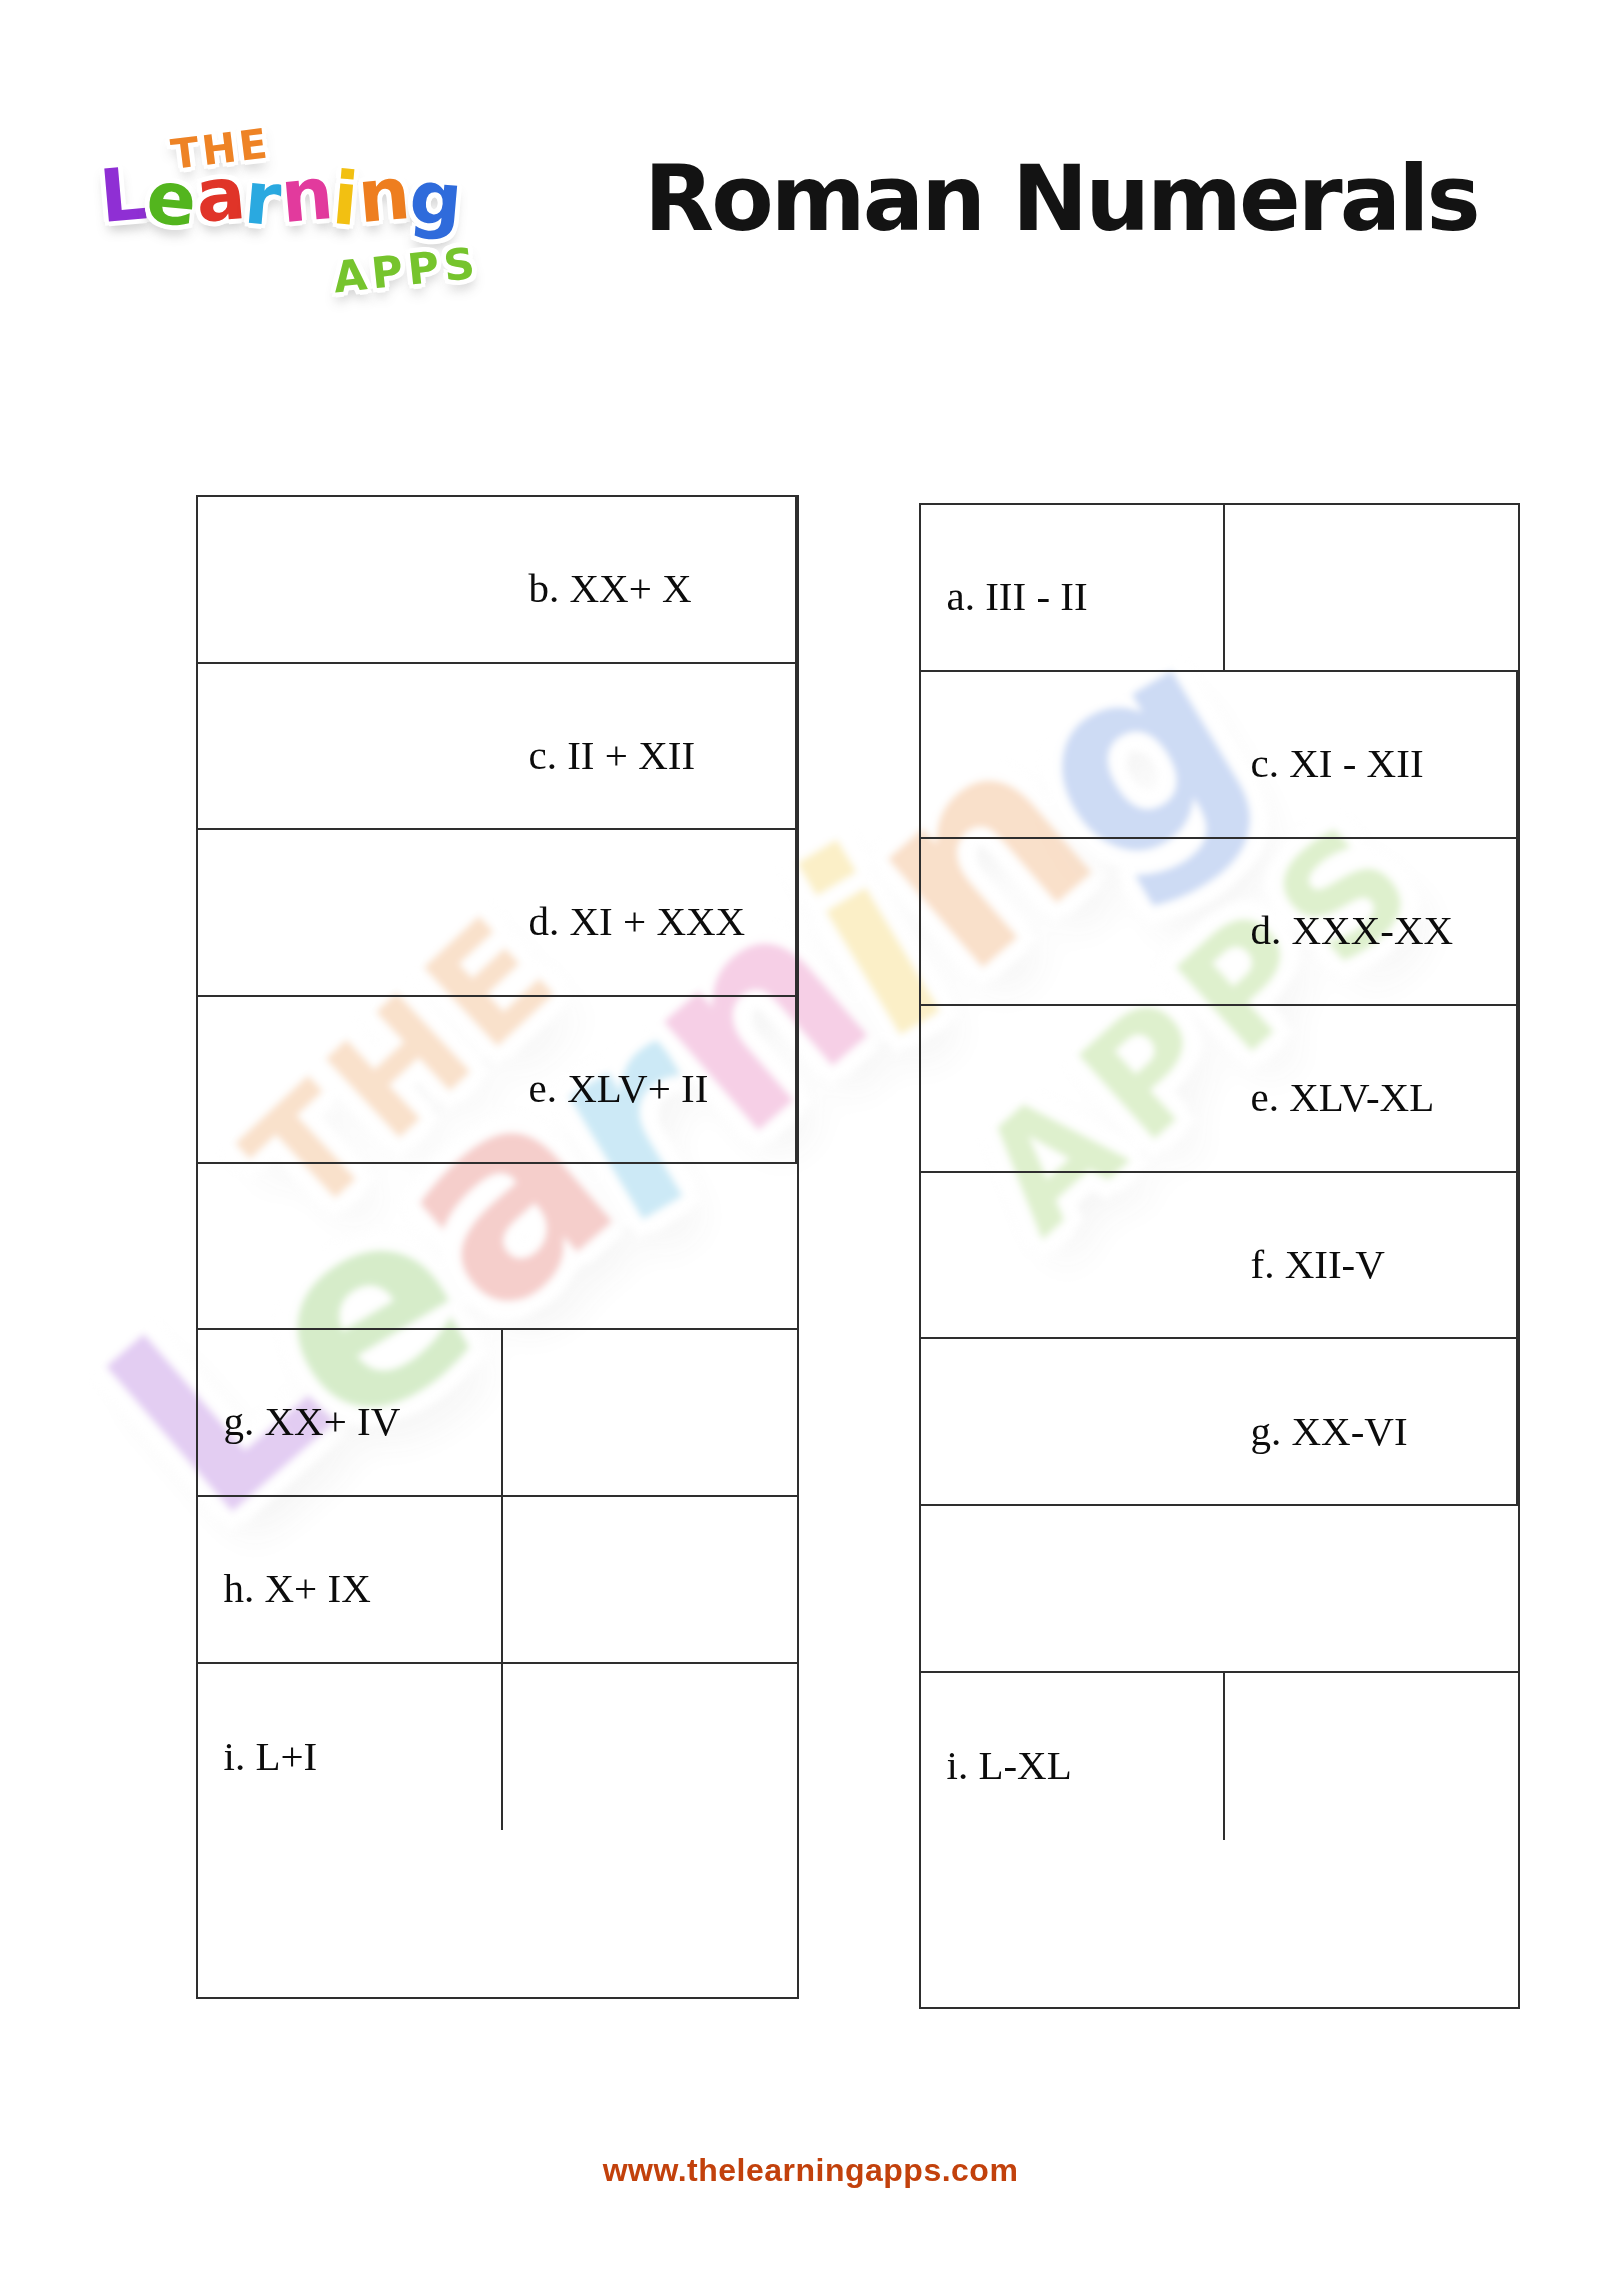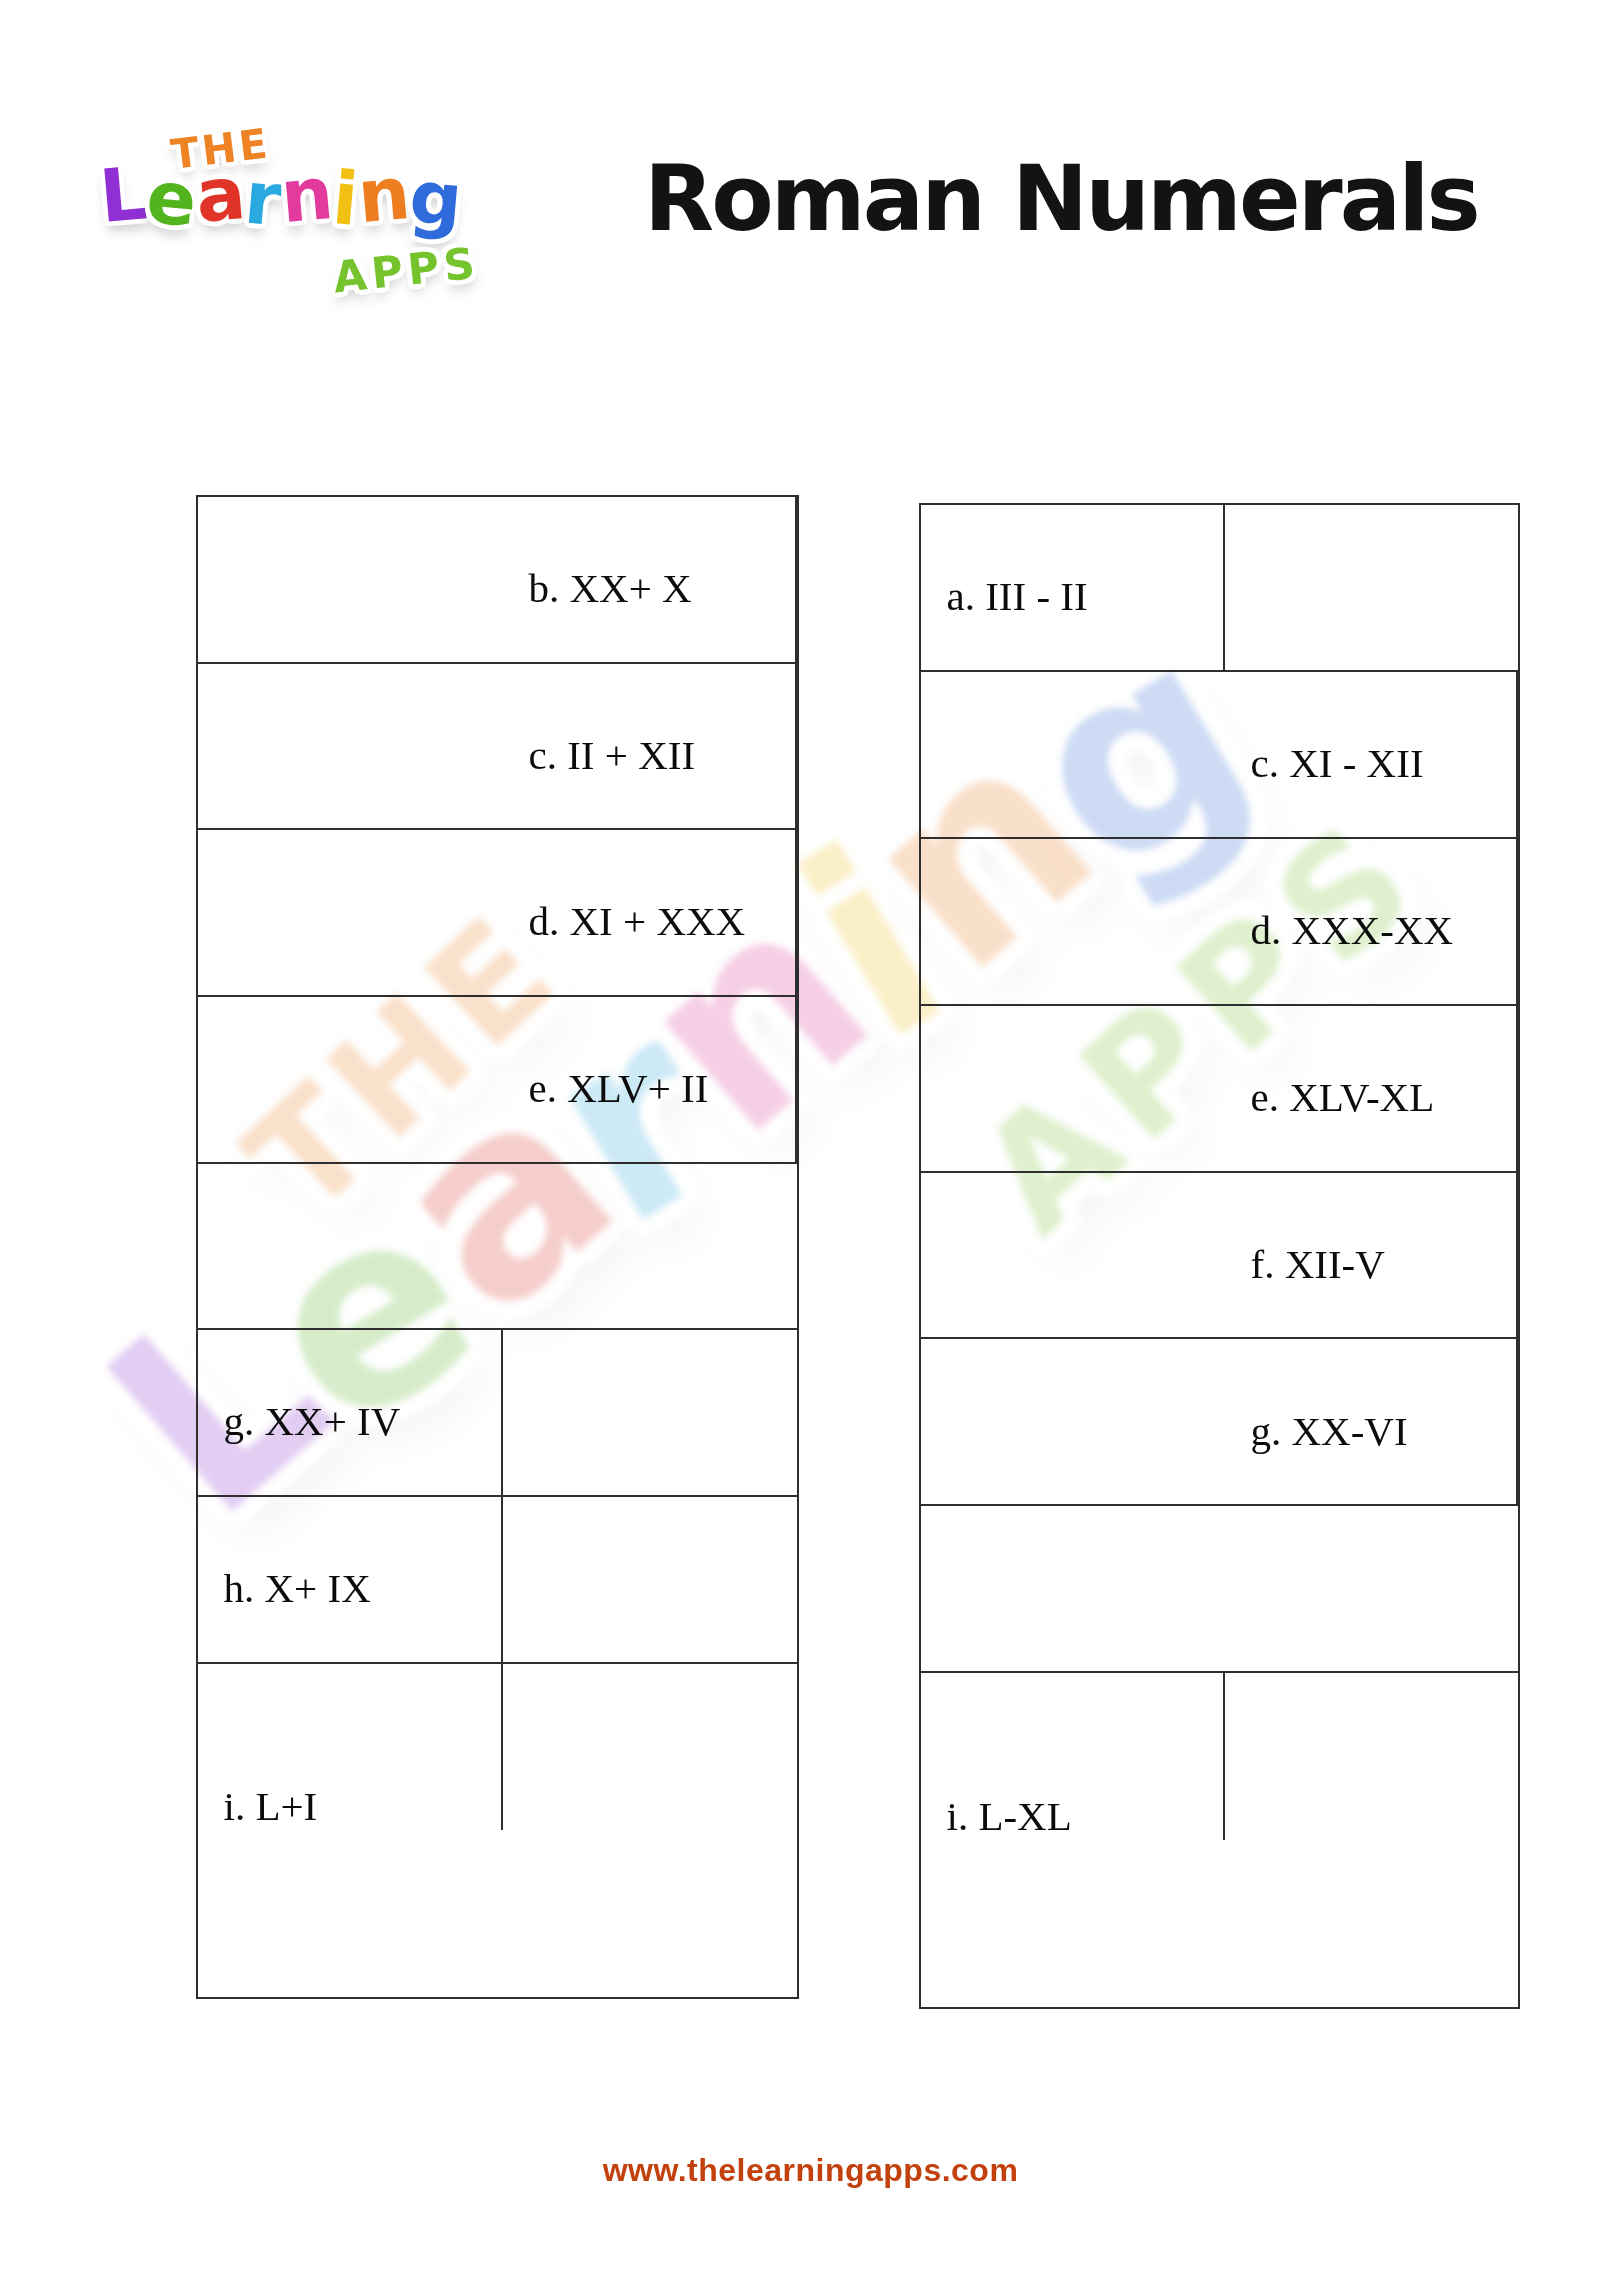--- a/index.html
+++ b/index.html
@@ -86,21 +86,21 @@
     border-bottom: 2px solid #2e2e2e;
     background: transparent;
   }
   .cell.problem {
     border-right: 2px solid #2e2e2e;
     display: flex; align-items: center;
     padding: 17.6px 3.9px 0 25.5px;
     font: 400 41px "Liberation Serif", serif;
     color: #0c0c0c; white-space: nowrap;
   }
-  .wtable .cell:nth-last-child(-n+2) { border-bottom: none; align-items: flex-end; }
+  .wtable .cell:nth-last-child(-n+2) { border-bottom: none; }
 
   
   #footer-url {
     position: absolute; left: 50%; top: 2152px; z-index: 2;
     transform: translateX(-50%);
     font: 700 32px "Liberation Sans", sans-serif;
     letter-spacing: 0.5px; color: #c2410c;
     white-space: nowrap;
   }
 </style>

